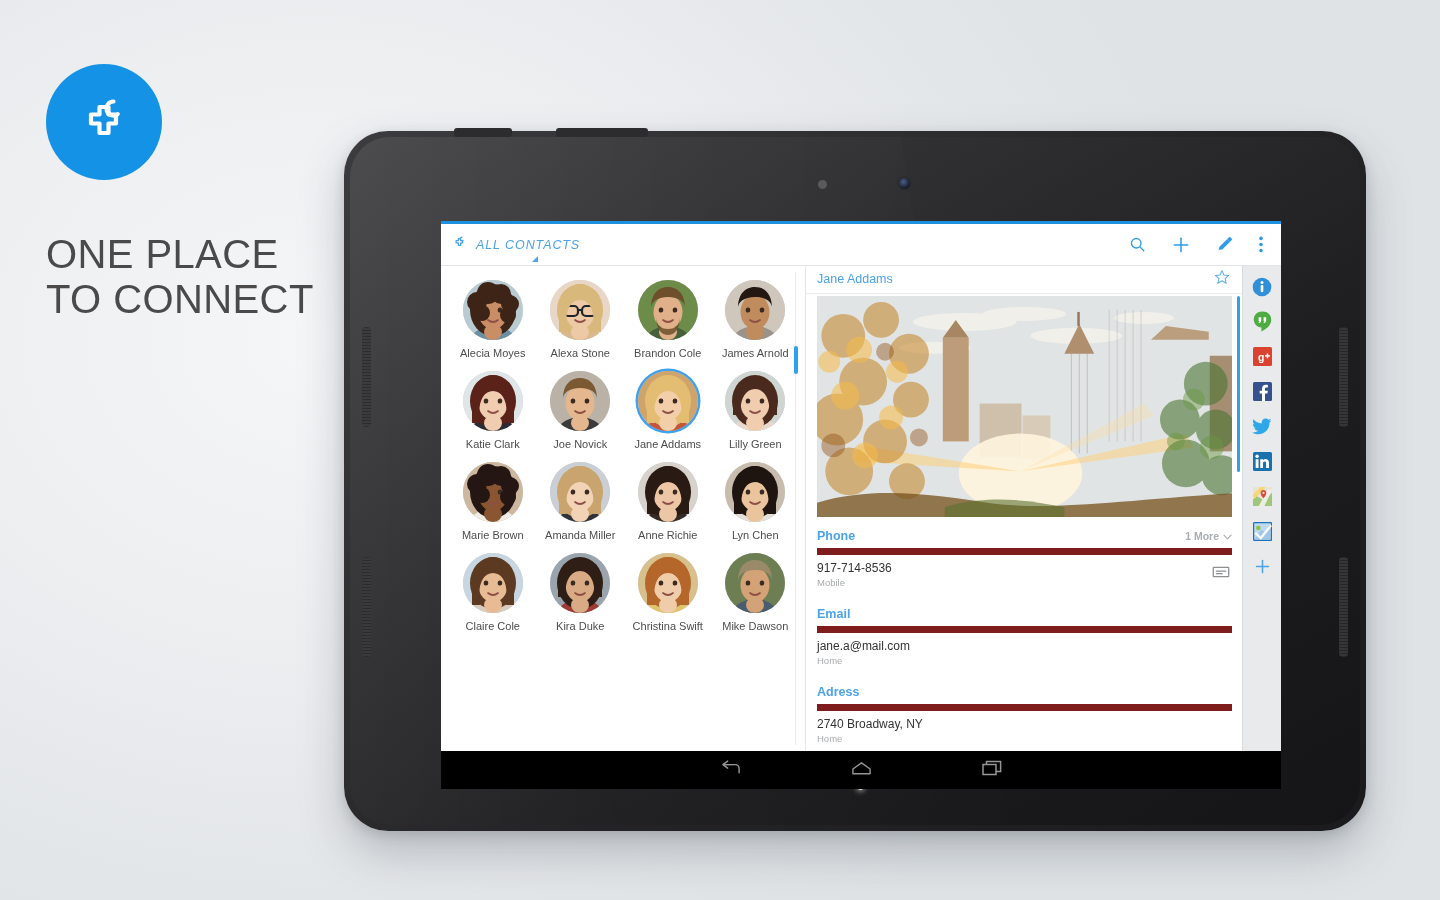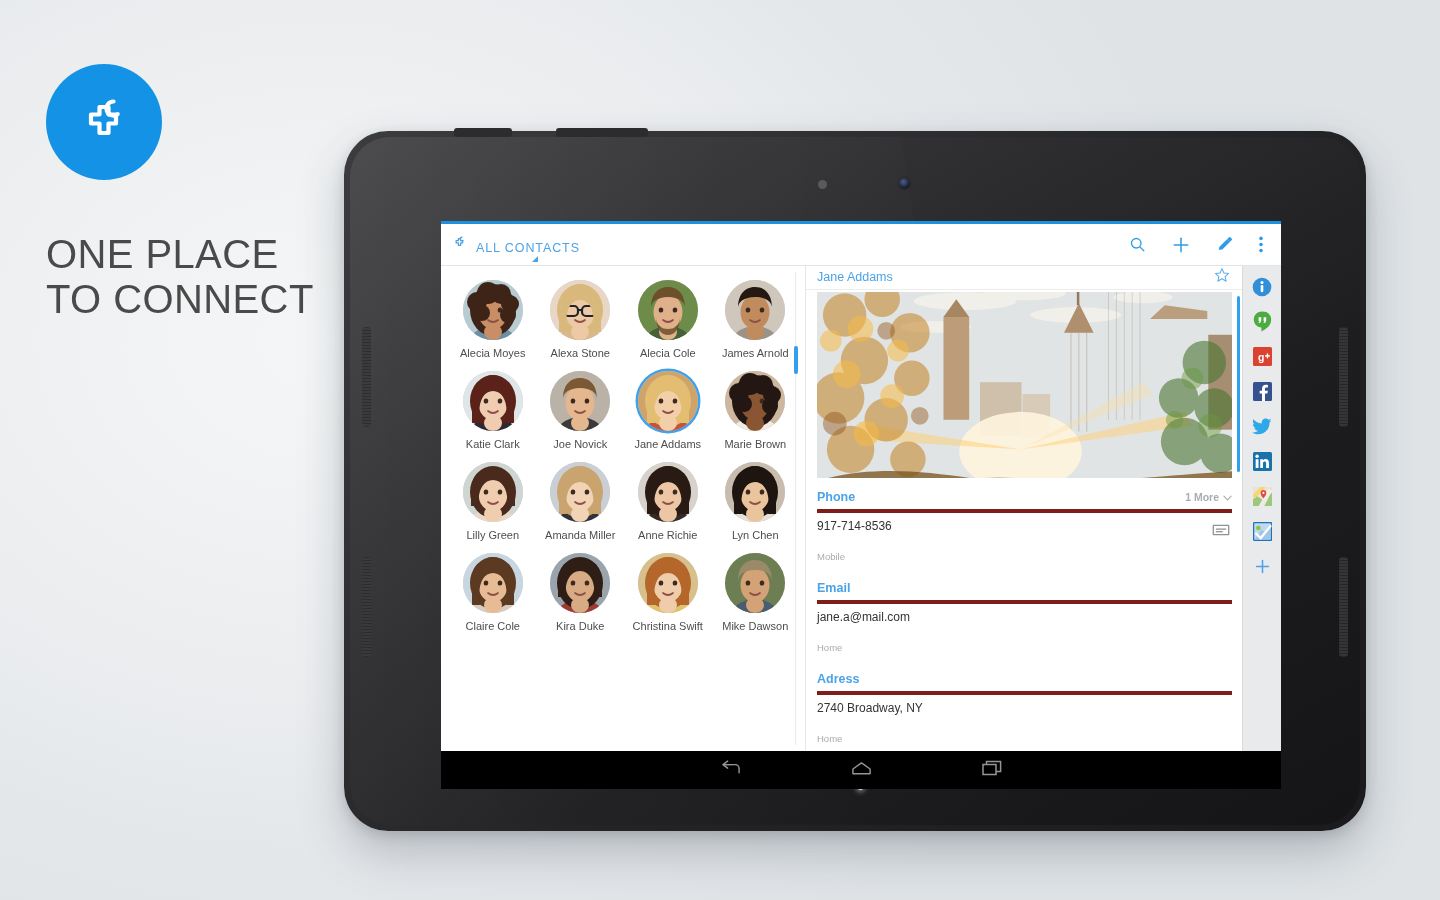--- a/index.html
+++ b/index.html
@@ -127,23 +127,24 @@
   #app-bar {
     height: 41px;
     background: #ffffff;
     border-bottom: 1px solid #e2e4e6;
     display: flex;
     align-items: center;
     padding: 0 12px 0 10px;
     position: relative;
   }
   #brand {
-    display: flex; align-items: flex-end; gap: 8px;
+    display: flex; align-items: center; gap: 8px;
     cursor: pointer;
     position: relative;
+    font-style: italic;
   }
   #brand-label {
     color: #4ca3e8;
     font-size: 12.5px;
     letter-spacing: 0.9px;
     font-weight: 500;
   }
   #brand-caret {
     position: absolute;
     left: 81px; top: 22px;
@@ -250,27 +251,27 @@
     font-weight: bold;
   }
   .field-more {
     margin-left: auto;
     color: #aaadb0;
     font-size: 10.5px;
     display: flex; align-items: flex-end; gap: 4px;
     cursor: pointer;
   }
   .field-row {
-    border-top: 4px solid #7f1d1d;
+    border-top: 7px solid #7f1d1d;
     padding: 6px 0 7px 0;
     position: relative;
     cursor: pointer;
   }
   .field-value { font-size: 12px; color: #343434; }
-  .field-label { font-size: 9.5px; color: #a8abad; margin-top: 18px; }
+  .field-label { font-size: 9.5px; color: #a8abad; margin-top: 2px; }
   .row-action {
     position: absolute;
     right: 2px; top: 9px;
     cursor: pointer;
   }
   #detail-scrollbar {
     position: absolute;
     right: 2px; top: 30px;
     width: 3px; height: 176px;
     background: #2fa0ec;
@@ -447,21 +448,21 @@
     <path d="M18 36 C18 50 24 55 30 55 C36 55 42 50 42 36 C42 46 36 49 30 49 C24 49 18 46 18 36 Z" fill="#6d4f2c" opacity="0.85"></path>
     <g fill="#3a2a20">
                         <ellipse cx="23" cy="30" rx="2.3" ry="2.6"></ellipse>
                         <ellipse cx="37" cy="30" rx="2.3" ry="2.6"></ellipse>
                       </g>
     <path d="M25 40 Q30 44 35 40" fill="none" stroke="#8d4f45" stroke-width="1.7" stroke-linecap="round"></path>
     <path d="M13 28 C13 13 21 7 30 7 C39 7 47 13 47 28 C47 22 41 17 30 17 C19 17 13 22 13 28 Z" fill="#6d4f2c"></path>
     <rect width="60" height="60" fill="url(#)"></rect>
   </svg>
                   </div>
-     <div class="contact-name">Alecia Cole</div>
+     <div class="contact-name">Brandon Cole</div>
                 </div>
                 <div class="contact-cell">
                   <div class="avatar">
                     <svg viewBox="0 0 60 60">
     <rect width="60" height="60" fill="#cfc7bc"></rect>
     <ellipse cx="30" cy="68" rx="26" ry="22" fill="#9a938a"></ellipse>
 
     <ellipse cx="30" cy="32" rx="14.5" ry="17.5" fill="#c08c5e"></ellipse>
     <ellipse cx="30" cy="52" rx="9" ry="8" fill="#c08c5e"></ellipse>
 
@@ -528,20 +529,40 @@
     <g fill="#3a2a20">
                         <ellipse cx="23" cy="30" rx="2.3" ry="2.6"></ellipse>
                         <ellipse cx="37" cy="30" rx="2.3" ry="2.6"></ellipse>
                       </g>
     <path d="M25 40 Q30 44 35 40" fill="none" stroke="#8d4f45" stroke-width="1.7" stroke-linecap="round"></path>
     <path d="M9 36 C7 16 19 4 30 4 C41 4 53 16 51 36 L51 52 L43 52 C46 32 40 20 30 20 C20 20 14 32 17 52 L9 52 Z" fill="#e3bd72"></path>
     <rect width="60" height="60" fill="url(#)"></rect>
   </svg>
                   </div>
      <div class="contact-name">Jane Addams</div>
+                </div>
+                <div class="contact-cell">
+                  <div class="avatar">
+                    <svg viewBox="0 0 60 60">
+    <rect width="60" height="60" fill="#cfd6d2"></rect>
+    <ellipse cx="30" cy="68" rx="26" ry="22" fill="#e8d9cc"></ellipse>
+    <ellipse cx="30" cy="30" rx="23" ry="26" fill="#4a2a1c"></ellipse>
+    <ellipse cx="30" cy="32" rx="14.5" ry="17.5" fill="#f0cdae"></ellipse>
+    <ellipse cx="30" cy="52" rx="9" ry="8" fill="#f0cdae"></ellipse>
+
+    <g fill="#3a2a20">
+                        <ellipse cx="23" cy="30" rx="2.3" ry="2.6"></ellipse>
+                        <ellipse cx="37" cy="30" rx="2.3" ry="2.6"></ellipse>
+                      </g>
+    <path d="M25 40 Q30 44 35 40" fill="none" stroke="#8d4f45" stroke-width="1.7" stroke-linecap="round"></path>
+    <path d="M8 32 C8 14 20 5 30 5 C40 5 52 14 52 32 L52 44 L44 44 C46 30 40 18 30 18 C20 18 14 30 16 44 L8 44 Z" fill="#4a2a1c"></path>
+    <rect width="60" height="60" fill="url(#)"></rect>
+  </svg>
+                  </div>
+     <div class="contact-name">Lilly Green</div>
                 </div>
                 <div class="contact-cell">
                   <div class="avatar">
                     <svg viewBox="0 0 60 60">
     <rect width="60" height="60" fill="#cdb79f"></rect>
     <ellipse cx="30" cy="68" rx="26" ry="22" fill="#f0ece6"></ellipse>
     <ellipse cx="30" cy="30" rx="23" ry="26" fill="#241713"></ellipse>
     <ellipse cx="30" cy="32" rx="14.5" ry="17.5" fill="#8a5632"></ellipse>
     <ellipse cx="30" cy="52" rx="9" ry="8" fill="#8a5632"></ellipse>
 
@@ -555,40 +576,20 @@
                         <circle cx="25" cy="13" r="11"></circle>
                         <circle cx="38" cy="14" r="10"></circle>
                         <circle cx="47" cy="24" r="9"></circle>
                         <circle cx="19" cy="33" r="8"></circle>
                         <circle cx="45" cy="35" r="8"></circle>
                       </g>
     <rect width="60" height="60" fill="url(#)"></rect>
   </svg>
                   </div>
      <div class="contact-name">Marie Brown</div>
-                </div>
-                <div class="contact-cell">
-                  <div class="avatar">
-                    <svg viewBox="0 0 60 60">
-    <rect width="60" height="60" fill="#cfd6d2"></rect>
-    <ellipse cx="30" cy="68" rx="26" ry="22" fill="#e8d9cc"></ellipse>
-    <ellipse cx="30" cy="30" rx="23" ry="26" fill="#4a2a1c"></ellipse>
-    <ellipse cx="30" cy="32" rx="14.5" ry="17.5" fill="#f0cdae"></ellipse>
-    <ellipse cx="30" cy="52" rx="9" ry="8" fill="#f0cdae"></ellipse>
-
-    <g fill="#3a2a20">
-                        <ellipse cx="23" cy="30" rx="2.3" ry="2.6"></ellipse>
-                        <ellipse cx="37" cy="30" rx="2.3" ry="2.6"></ellipse>
-                      </g>
-    <path d="M25 40 Q30 44 35 40" fill="none" stroke="#8d4f45" stroke-width="1.7" stroke-linecap="round"></path>
-    <path d="M8 32 C8 14 20 5 30 5 C40 5 52 14 52 32 L52 44 L44 44 C46 30 40 18 30 18 C20 18 14 30 16 44 L8 44 Z" fill="#4a2a1c"></path>
-    <rect width="60" height="60" fill="url(#)"></rect>
-  </svg>
-                  </div>
-     <div class="contact-name">Lilly Green</div>
                 </div>
                 <div class="contact-cell">
                   <div class="avatar">
                     <svg viewBox="0 0 60 60">
     <rect width="60" height="60" fill="#c9cfd4"></rect>
     <ellipse cx="30" cy="68" rx="26" ry="22" fill="#30313a"></ellipse>
     <ellipse cx="30" cy="30" rx="23" ry="26" fill="#c9a46e"></ellipse>
     <ellipse cx="30" cy="32" rx="14.5" ry="17.5" fill="#f2d3b6"></ellipse>
     <ellipse cx="30" cy="52" rx="9" ry="8" fill="#f2d3b6"></ellipse>
 

